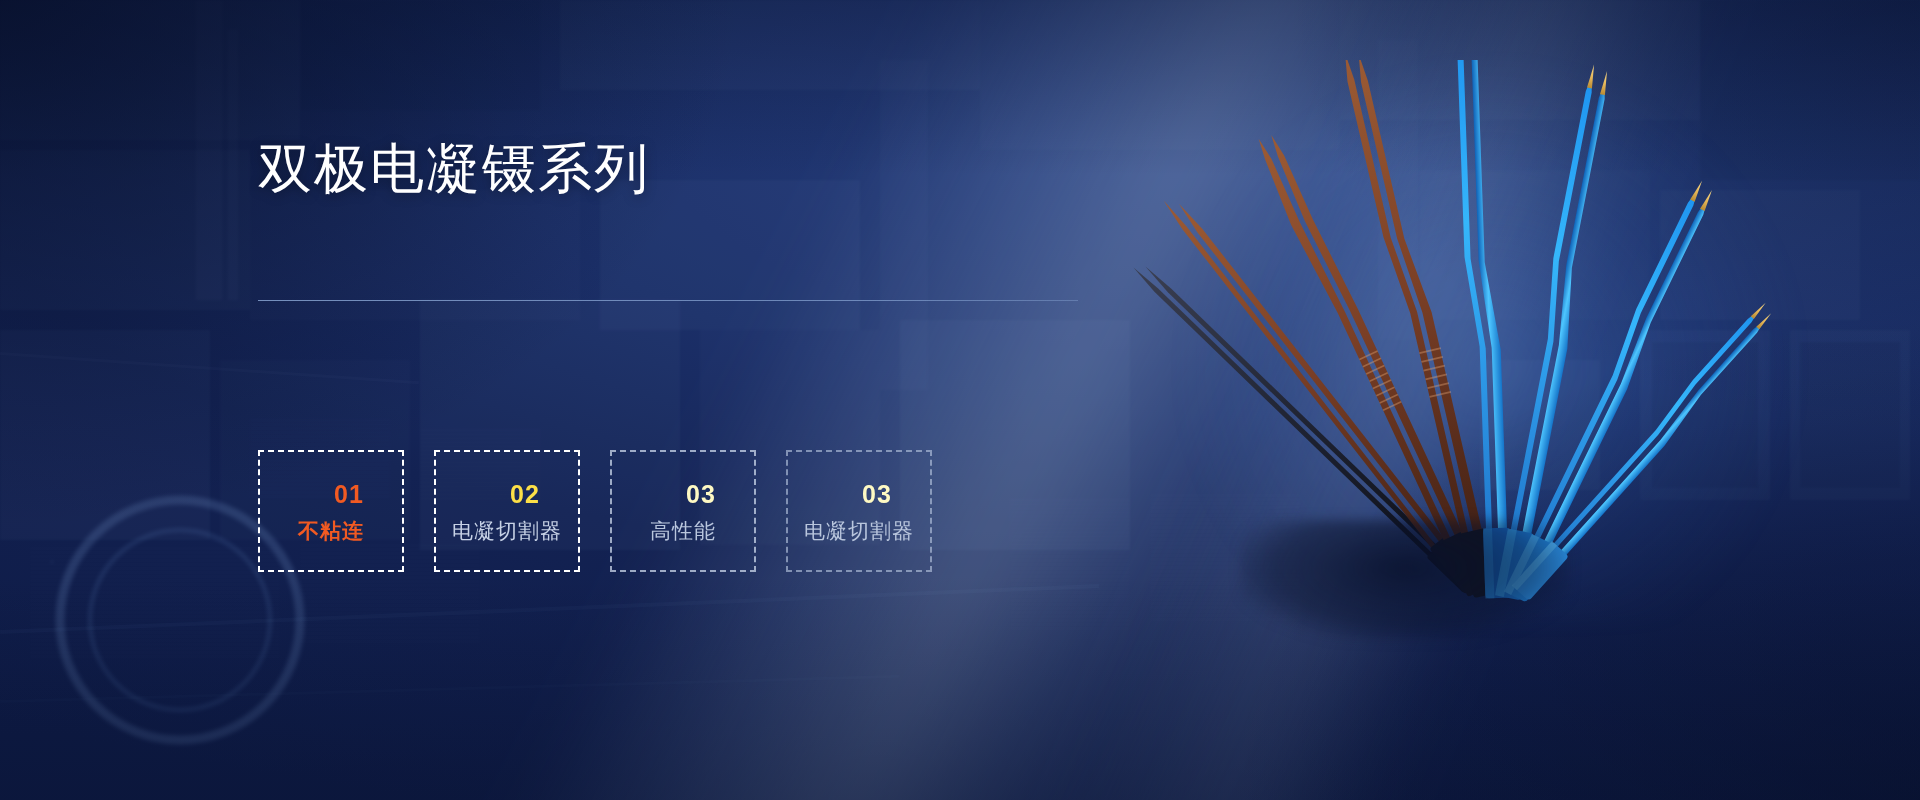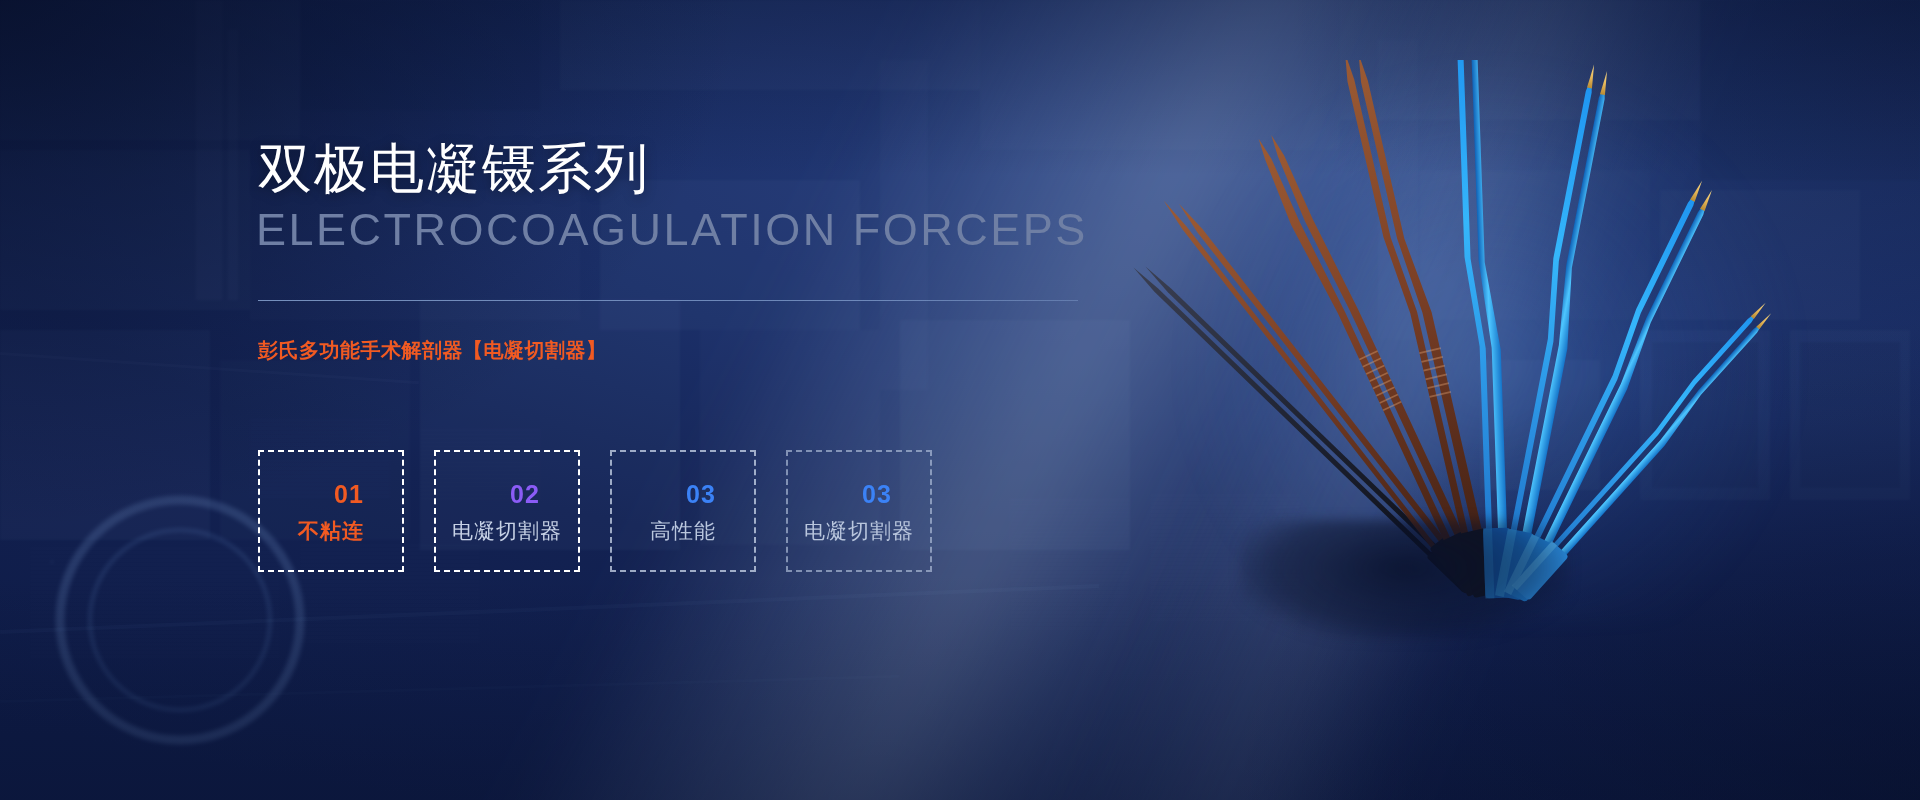--- a/index.html
+++ b/index.html
@@ -134,23 +134,23 @@
   .feature.active{
     border:2px dashed #ffffff;
     box-shadow:0 0 0 0 rgba(0,0,0,0);
   }
   .feature.active .num{ color:#f15a22; }
   .feature.active .lbl{ color:#f15a22; font-weight:700; }
 
   .feature.alt-a{ border:2px dashed #ffffff; }
   .feature.alt-b{ border:2px dashed rgba(210,222,240,.72); }
   .feature.alt-c{ border:2px dashed rgba(185,200,225,.62); }
-  .feature.plain .num{ color:#8b5cf6; }
+  .feature.plain .num{ color:#fde047; }
   .feature.plain .lbl{ color:#c7d2e6; }
-  .feature.dim .num{ color:#3b82f6; }
+  .feature.dim .num{ color:#fef9c3; }
   .feature.dim .lbl{ color:#b9c6dd; }
 
   
   .product{
     position:absolute; left:1100px; top:60px;
     width:720px; height:560px; z-index:4;
     pointer-events:none;
   }
 
   
@@ -334,25 +334,23 @@
         <rect x="-11" y="-48" width="7" height="60" fill="#63c7fc" opacity=".5"></rect>
       </g>
     </svg>
   </div>
   <div class="prod-base"></div>
 
   <div class="content">
 
     <h1 class="title-cn">双极电凝镊系列</h1>
 
-    <div class="title-en">ELECTROCOAGULATION FORCEPS</div>
 
     <div class="divider"></div>
 
-    <div class="subtitle">彭氏多功能手术解剖器【电凝切割器】</div>
 
     <div class="features">
 
       <div class="feature active">
         <span class="num">01</span>
         <span class="lbl">不粘连</span>
       </div>
 
       <div class="feature plain alt-a">
         <span class="num">02</span>

